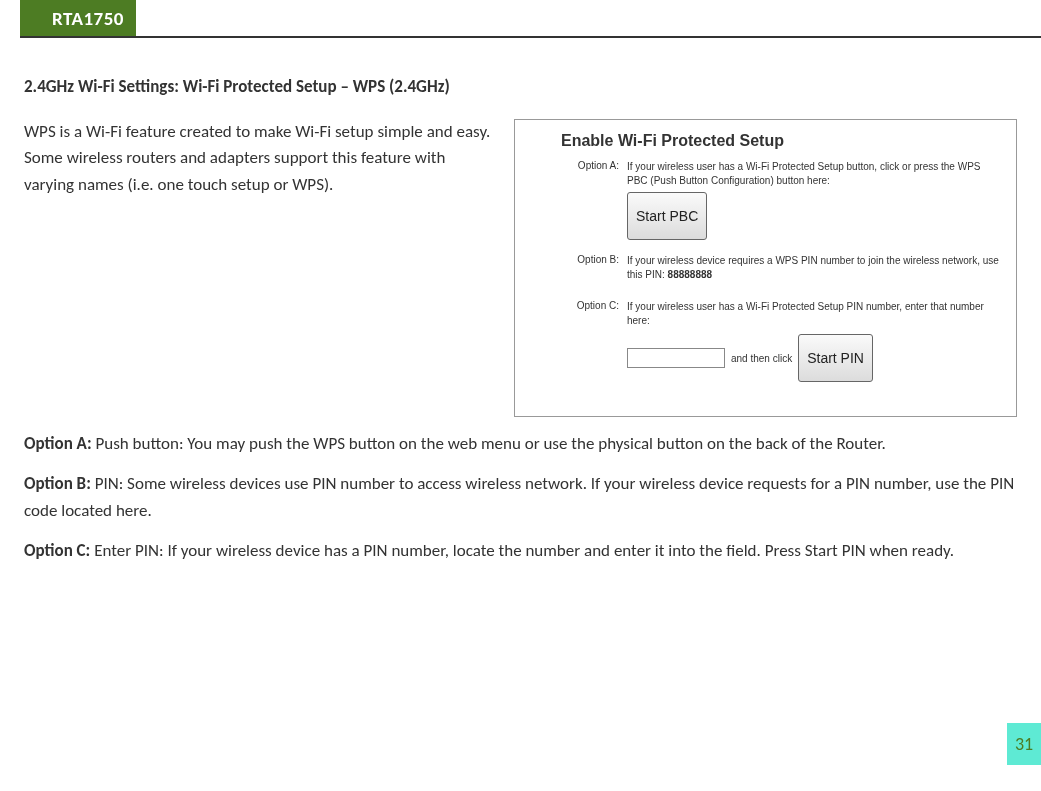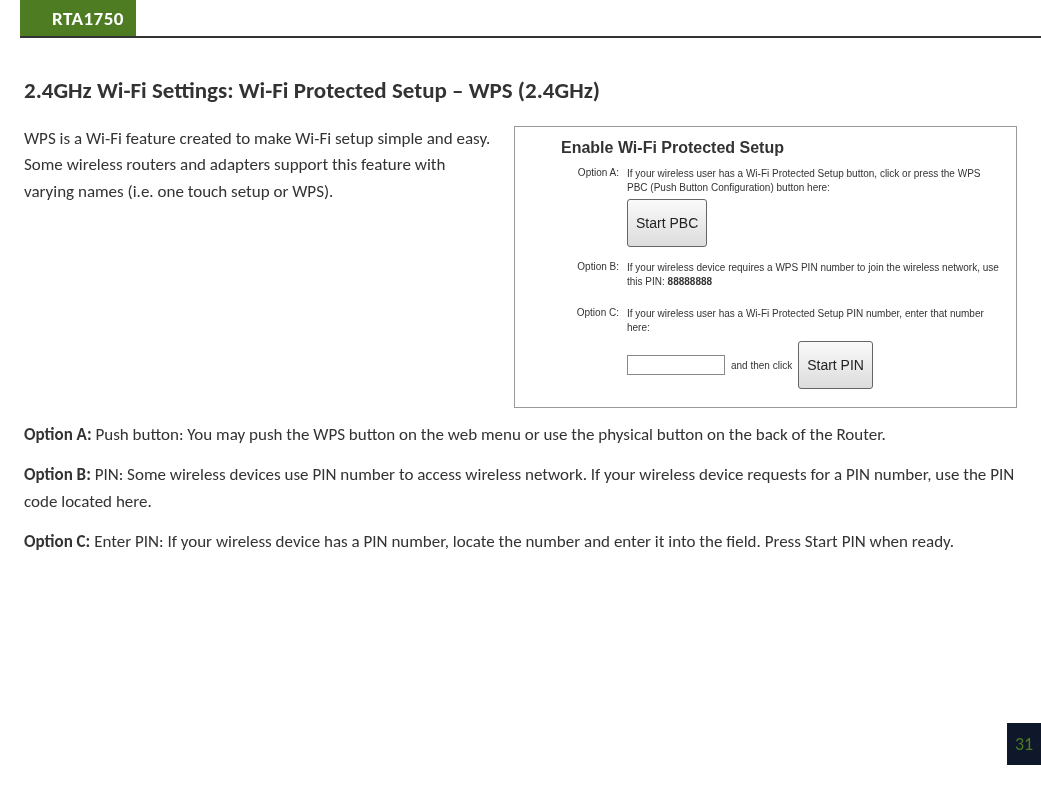--- a/index.html
+++ b/index.html
@@ -38,21 +38,21 @@
       font-size: 19px;
       padding: 6px 10px;
       display: flex;
       align-items: center;
     }
     .content {
       padding: 24px 24px 0 24px;
     }
     .section-heading {
       font-weight: bold;
-      font-size: 23px;
+      font-size: 17px;
       color: #333;
       margin: 14px 0 22px 0;
     }
     .two-col {
       display: flex;
       gap: 20px;
       margin-bottom: 14px;
       justify-content: space-between;
     }
     .left-col {
@@ -116,32 +116,32 @@
     .pin-input {
       width: 90px;
       height: 16px;
       border: 1px solid #888;
       font-size: 10px;
       padding: 1px 3px;
       vertical-align: middle;
     }
     .and-then {
       font-size: 10px;
-      margin: 6px 0 0 0;
+      margin: 6px 0 16px 0;
       display: flex;
       align-items: center;
       gap: 6px;
     }
     .page-number-box {
       position: absolute;
       right: 0;
       bottom: 26px;
       width: 34px;
       height: 42px;
-      background: #0f172a;
+      background: #5eead4;
       color: #4d7c23;
       display: flex;
       align-items: center;
       justify-content: center;
       font-size: 18px;
       font-family: Calibri, Arial, sans-serif;
     }
   </style>
 </head>
 <body>

